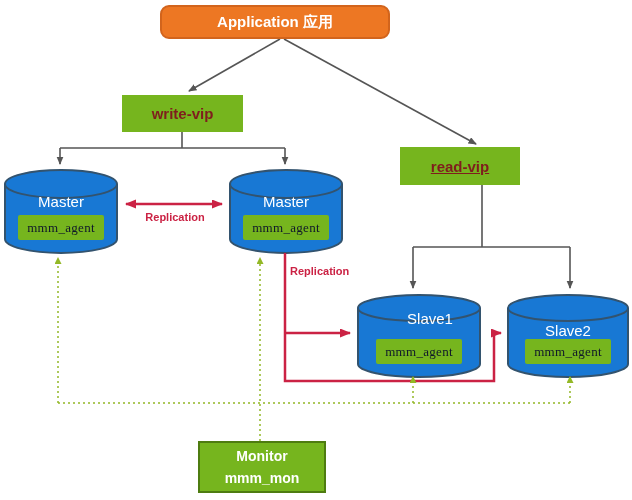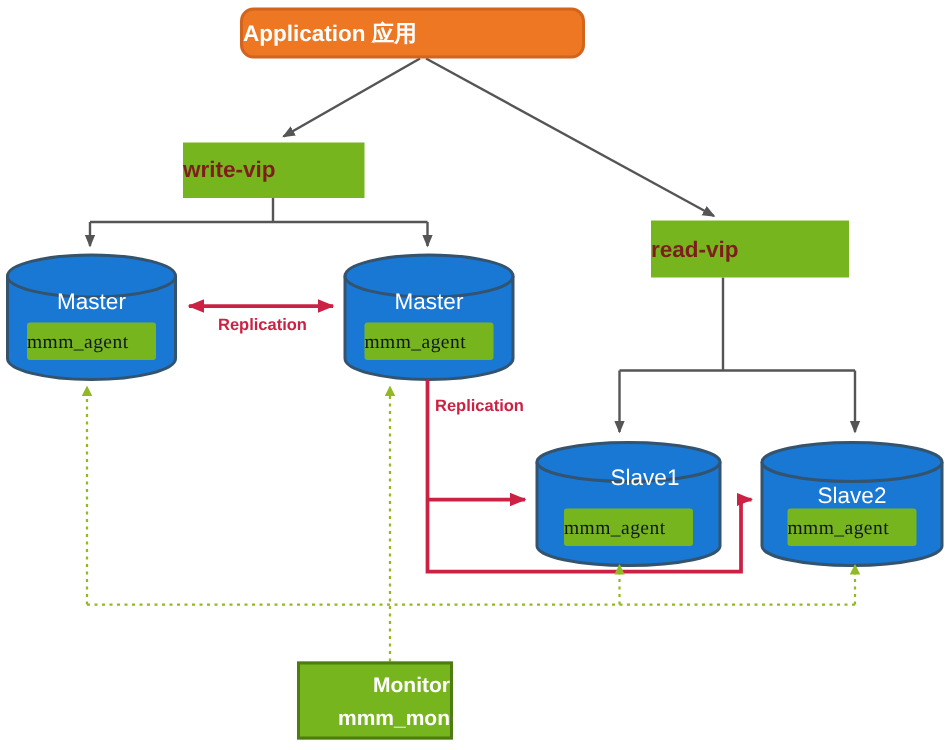--- a/index.html
+++ b/index.html
@@ -2,42 +2,42 @@
 <html><head>
 <meta charset="utf-8">
 <style>
   html,body{margin:0;padding:0;background:#ffffff;}
   .canvas{
     position:relative;width:632px;height:500px;background:#ffffff;
     font-family:"Liberation Sans",sans-serif;overflow:hidden;
   }
   .layer{position:absolute;left:0;top:0;}
   .abs{position:absolute;box-sizing:border-box;}
-  .flexc{display:flex;align-items:center;}
+  .flexc{display:flex;align-items:center;justify-content:center;}
   .app-box{
     left:160px;top:5px;width:230px;height:34px;
     background:#ed7723;border:2px solid #d2641c;border-radius:9px;
     color:#fff;font-weight:700;font-size:15px;
   }
   .vip-box{
     background:#76b51e;color:#7f1d1d;font-weight:700;font-size:15px;
   }
   .write-vip{left:122px;top:95px;width:121px;height:37px;}
-  .read-vip{left:434px;top:147px;width:132px;height:38px;}
+  .read-vip{left:400px;top:147px;width:120px;height:38px;text-decoration:underline;}
   .cyl-title{
     color:#fff;font-weight:400;font-size:15px;text-align:center;
   }
   .agent-chip{
     background:#76b51e;border-radius:2px;color:#0f172a;
     font-size:13px;font-weight:400;letter-spacing:.3px;font-family:Liberation Serif, serif;
   }
   .monitor-box{
-    left:198px;top:441px;width:104px;height:52px;
+    left:198px;top:441px;width:128px;height:52px;
     background:#76b51e;border:2px solid #4e7c10;
-    display:flex;flex-direction:column;align-items:flex-end;justify-content:space-evenly;
+    display:flex;flex-direction:column;align-items:center;justify-content:space-evenly;
     color:#fff;font-weight:700;font-size:14px;
   }
   .repl-label{
     color:#cb2244;font-weight:700;font-size:11px;
   }
 </style>
 </head>
 <body>
 
 <div class="canvas">

